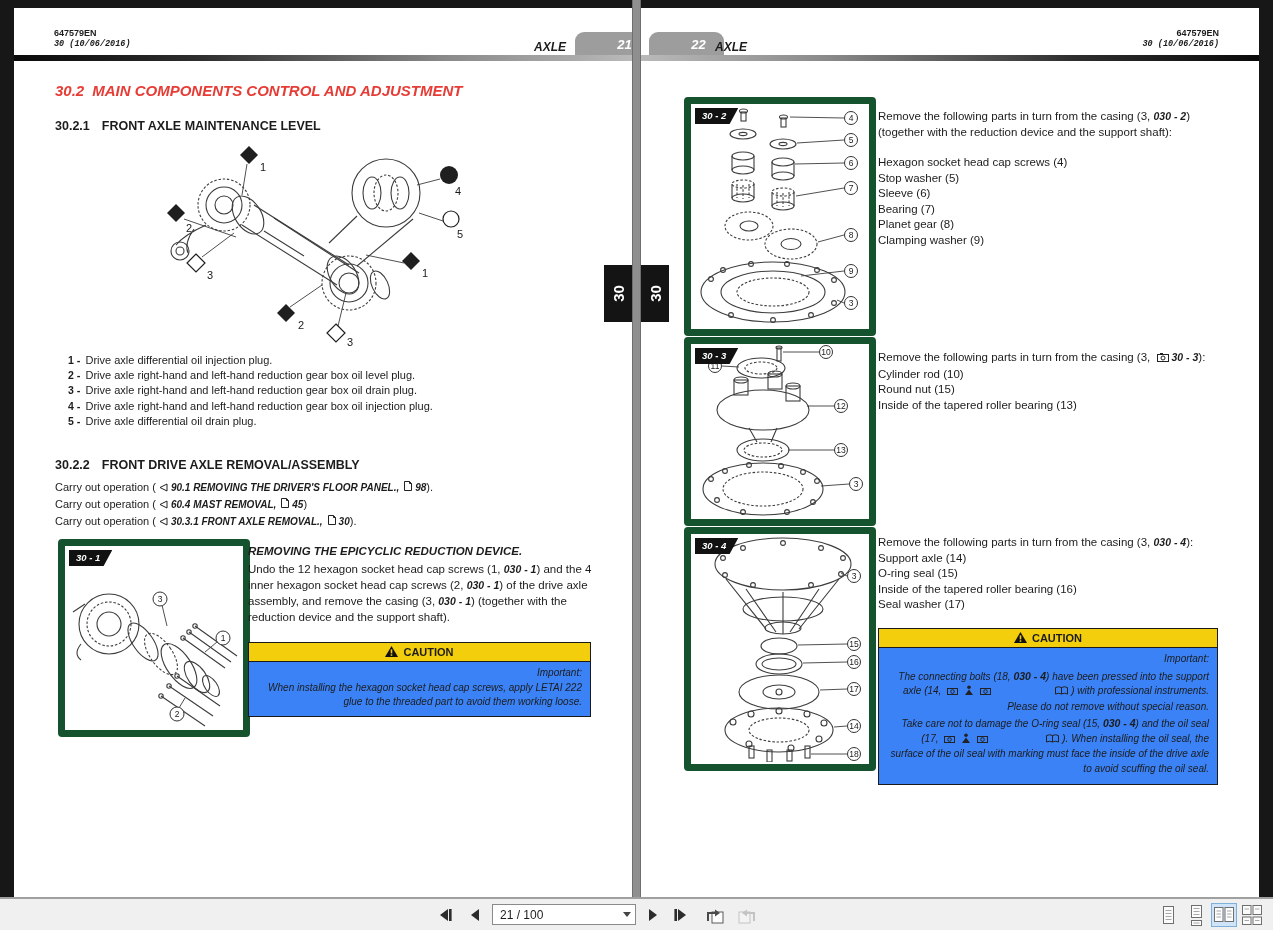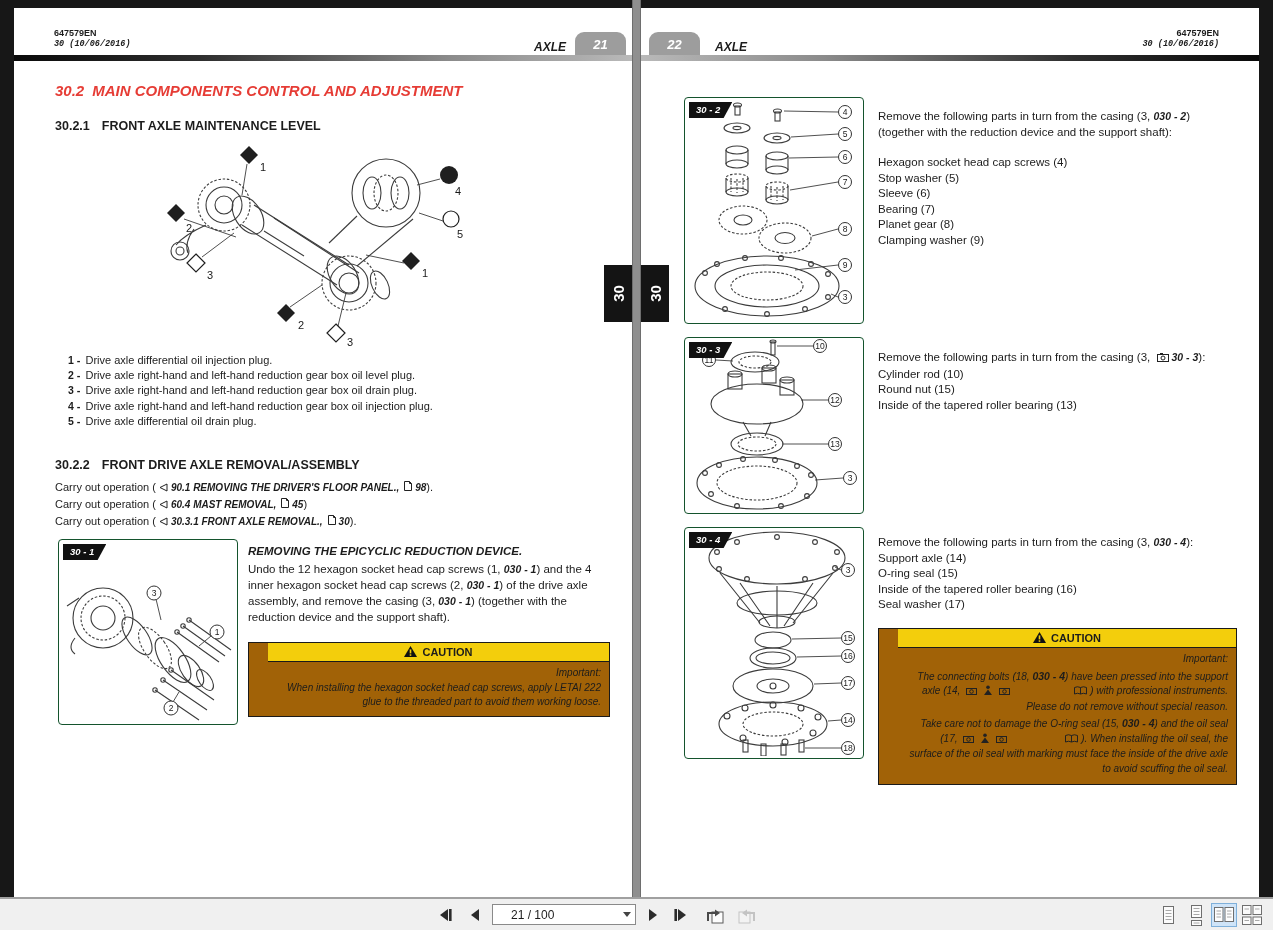--- a/index.html
+++ b/index.html
@@ -12,21 +12,21 @@
   
   .hdr-code{position:absolute;top:20px;font-size:9px;font-weight:bold;line-height:11px;}
   .hdr-code .rev{font-style:italic;font-size:8.5px;display:block;font-family:Liberation Mono, monospace;}
   #pageL .hdr-code{left:40px;} #pageR .hdr-code{right:40px;text-align:right;}
   .hdr-axle{position:absolute;top:32px;font-size:12px;font-weight:bold;font-style:italic;}
   #pageL .hdr-axle{right:66px;} #pageR .hdr-axle{left:74px;}
   .hdr-bar{position:absolute;top:47px;left:0;right:0;height:6px;}
   #pageL .hdr-bar{background:linear-gradient(to right,#0a0a0a,#2e2e2e 30%,#8a8a8a 70%,#b9b9b9 100%);}
   #pageR .hdr-bar{background:linear-gradient(to right,#b9b9b9,#8a8a8a 30%,#2e2e2e 70%,#0a0a0a 100%);}
   .page-tab{position:absolute;top:24px;width:51px;height:25px;background:#9d9d9d;color:#fff;
-            font-size:13px;font-weight:bold;font-style:italic;display:flex;align-items:center;justify-content:center;}
+            font-size:13px;font-weight:bold;font-style:italic;display:flex;align-items:center;justify-content:center;padding-left:24px;}
   #pageL .page-tab{left:561px;border-radius:9px 9px 0 0;}
   #pageR .page-tab{left:8px;border-radius:9px 9px 0 0;}
   .chapter-tab{position:absolute;top:257px;width:28px;height:57px;background:#141414;color:#fff;
                display:flex;align-items:center;justify-content:center;}
   #pageL .chapter-tab{right:0;} #pageR .chapter-tab{left:0;}
   .chapter-tab span{transform:rotate(-90deg);font-size:15px;font-weight:bold;}
   
   .sec-title{position:absolute;left:41px;top:74px;color:#e63c35;font-size:15px;font-weight:bold;font-style:italic;}
   .sec-title .num{margin-right:8px;}
   .sub-title{position:absolute;left:41px;font-size:12.5px;font-weight:bold;}
@@ -36,29 +36,29 @@
   .legend .ln{font-weight:bold;font-size:10.5px;}
   .legend .ld{margin:0 5px 0 3px;font-weight:bold;}
   .ops{position:absolute;left:41px;top:472px;font-size:11px;line-height:15.8px;}
   .ops .ref,.ops .pg{font-weight:bold;font-style:italic;font-size:10px;}
   .inline-ic{display:inline-block;vertical-align:-1px;margin:0 3px;}
   .removal{position:absolute;left:234px;top:537px;width:344px;}
   .removal h4{margin:0 0 4px 0;font-size:11.5px;font-weight:bold;font-style:italic;}
   .removal p{margin:0;font-size:11.5px;line-height:16px;}
   .bref{font-weight:bold;font-style:italic;font-size:10.5px;}
   
-  .caution{border:1.5px solid #1a1a1a;background:#a16207;padding-left:19px;}
+  .caution{border:1.5px solid #1a1a1a;background:#3b82f6;}
   .caution-head{background:#f3ce0c;border-bottom:1.5px solid #1a1a1a;height:18px;display:flex;
                 align-items:center;justify-content:center;font-size:11px;font-weight:bold;gap:5px;}
   .caution-body{padding:4px 8px 6px 8px;font-size:10px;font-style:italic;line-height:14.5px;text-align:right;}
   #cautionL{position:absolute;left:234px;top:634px;width:341px;}
   #cautionR{position:absolute;left:237px;top:620px;width:338px;}
   .cb-p{margin:0 0 2px 0;}
   
-  .fig{position:absolute;border:1px solid #14532d;border-radius:4px;background:#fff;}
+  .fig{position:absolute;border:7px solid #14532d;border-radius:4px;background:#fff;}
   .chip{position:absolute;top:4px;left:4px;background:#111;color:#fff;font-size:9.5px;font-weight:bold;
         font-style:italic;padding:2px 12px 3px 7px;clip-path:polygon(0 0,100% 0,80% 100%,0 100%);z-index:2;}
   .fig svg,.mainfig svg{position:absolute;left:0;top:0;}
   g.d *{stroke:#3c3c3c;fill:none;stroke-width:1.1px;}
   g.d .gear{stroke-dasharray:2.5 1.8;}
   g.c line{stroke:#3c3c3c;stroke-width:0.9px;}
   g.c circle{stroke:#333;fill:#fff;stroke-width:1px;}
   g.c text{fill:#1a1a1a;font-size:8.5px;font-family:"Liberation Sans",sans-serif;text-anchor:middle;}
   .mainfig{position:absolute;left:100px;top:125px;width:430px;height:215px;}
   g.mk .fd{fill:#1f1f1f;stroke:none;} g.mk .od{fill:#fff;stroke:#1f1f1f;stroke-width:1.2px;}
@@ -72,21 +72,21 @@
   .rp-text{position:absolute;left:237px;width:350px;font-size:11.5px;line-height:15.5px;}
   #rpt1{top:101px;} #rpt2{top:342px;} #rpt3{top:527px;}
   .rp-text .parts{margin-top:15px;} #rpt2 .parts,#rpt3 .parts{margin-top:0;}
   
   .toolbar{position:absolute;left:0;top:897px;width:1273px;height:33px;background:#f0f0f0;
            border-top:2px solid #a0a0a0;box-sizing:border-box;}
   .tb-btn{position:absolute;top:5px;width:24px;height:22px;display:flex;align-items:center;
           justify-content:center;background:transparent;border:none;padding:0;cursor:pointer;}
   .combo{position:absolute;left:492px;top:5px;width:144px;height:21px;background:#fff;
          border:1px solid #8a8a8a;box-sizing:border-box;display:flex;align-items:center;font-size:12px;}
-  .combo .val{flex:1;padding-left:18px;}
+  .combo .val{flex:1;padding-left:7px;}
   .combo .caret{width:17px;height:100%;display:flex;align-items:center;justify-content:center;}
   .caret-glyph{width:0;height:0;border-left:4px solid transparent;border-right:4px solid transparent;
                border-top:5px solid #444;}
   .lay-btn{position:absolute;top:4px;width:26px;height:24px;display:flex;align-items:center;
            justify-content:center;background:transparent;border:1px solid transparent;padding:0;cursor:pointer;}
   .lay-btn.sel{background:#cfe4f8;border:1px solid #7fb0da;}
 </style>
 </head>
 <body>
 

